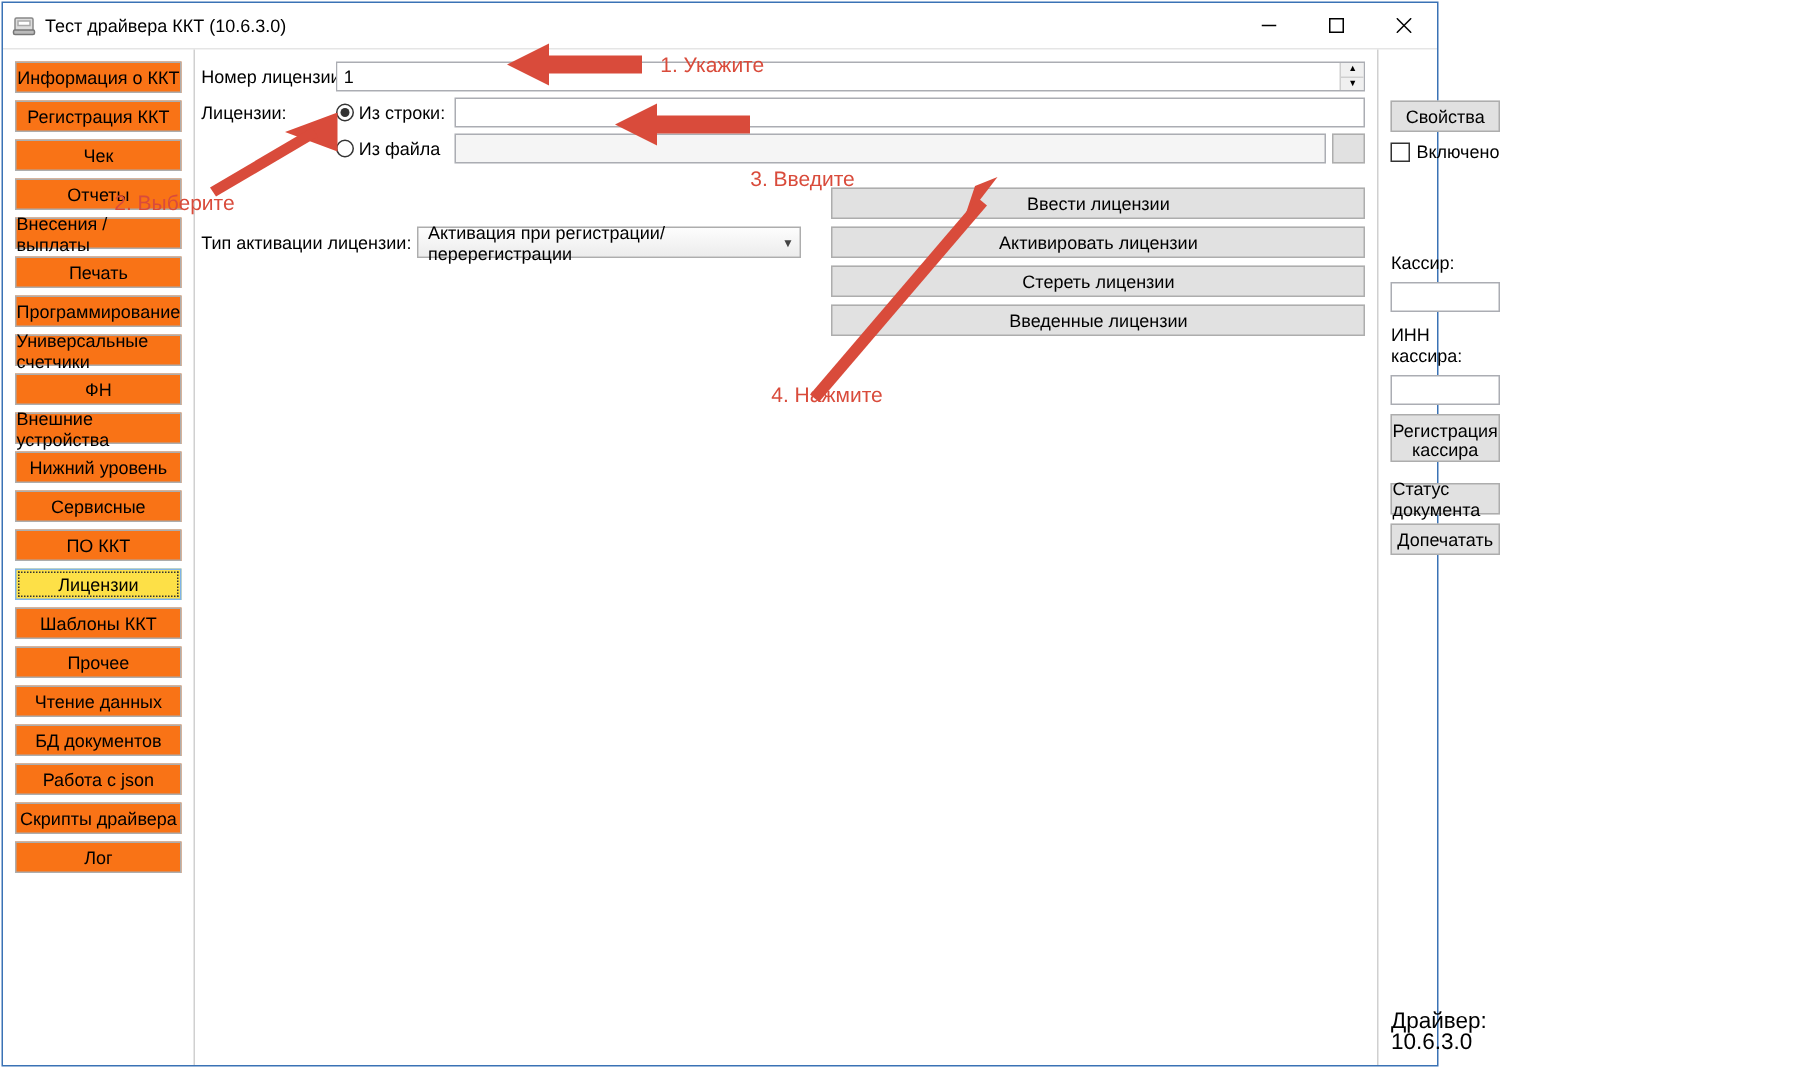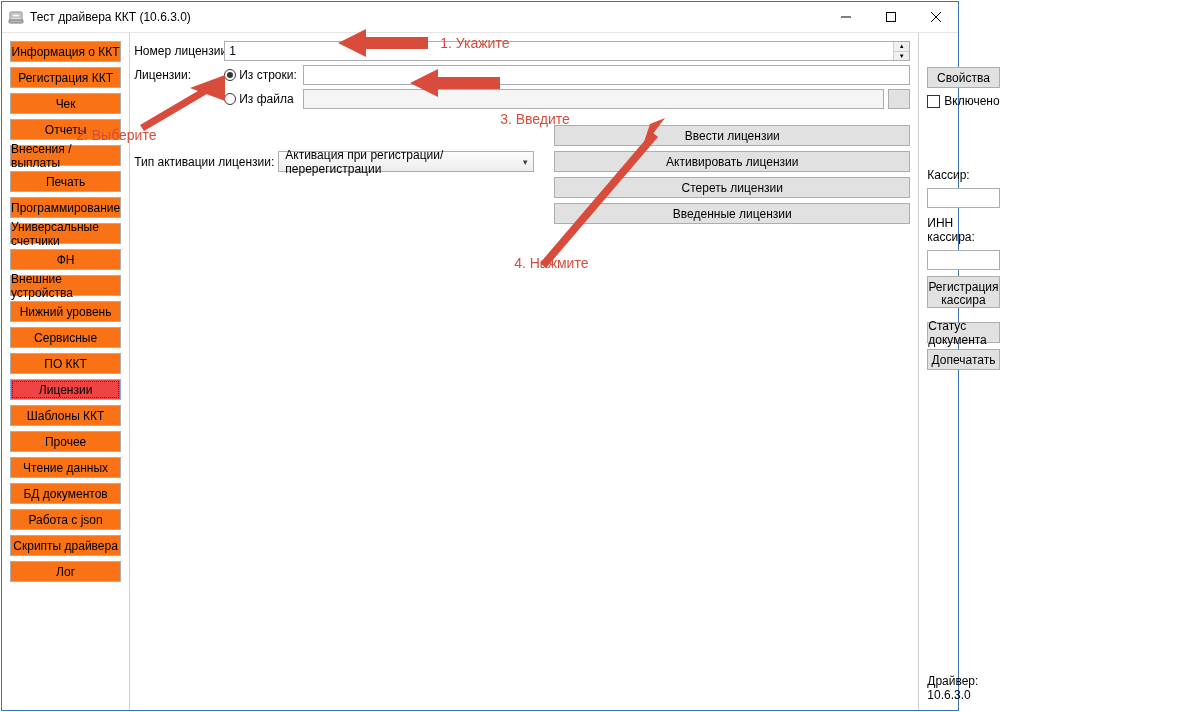--- a/index.html
+++ b/index.html
@@ -56,21 +56,21 @@
   }
   .nav-btn {
     height: 21px;
     background: #f97316;
     border: 1px solid #adadad;
     display: flex; align-items: center; justify-content: center;
     font-size: 12px;
     cursor: default;
   }
   .nav-btn.selected {
-    background: #ef4444;
+    background: #fde047;
     border: 1px solid #7eb4ea;
     outline: 1px dotted #333;
     outline-offset: -3px;
   }
   
   .main {
     flex: 1;
     position: relative;
     padding: 8px 8px 8px 4px;
     border-right: 1px solid #d0d0d0;
@@ -175,21 +175,21 @@
   }
   .right-mid-btn {
     height: 32px;
     background: #e1e1e1;
     border: 1px solid #adadad;
     display: flex; align-items: flex-end; justify-content: center;
     text-align: center; font-size: 12px; line-height: 13px;
   }
   .footer-info {
     margin-top: auto;
-    font-size: 12px;
+    font-size: 15px;
     line-height: 14px;
   }
   
   .anno {
     position: absolute;
     color: #d94b3b;
     font-size: 14px;
     pointer-events: none;
     white-space: nowrap;
   }

